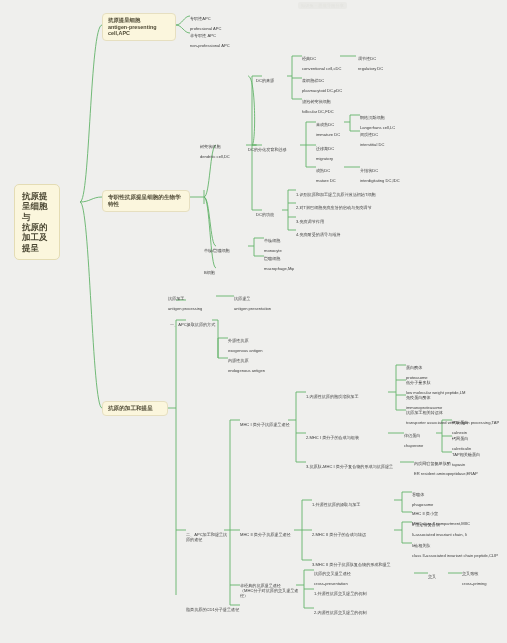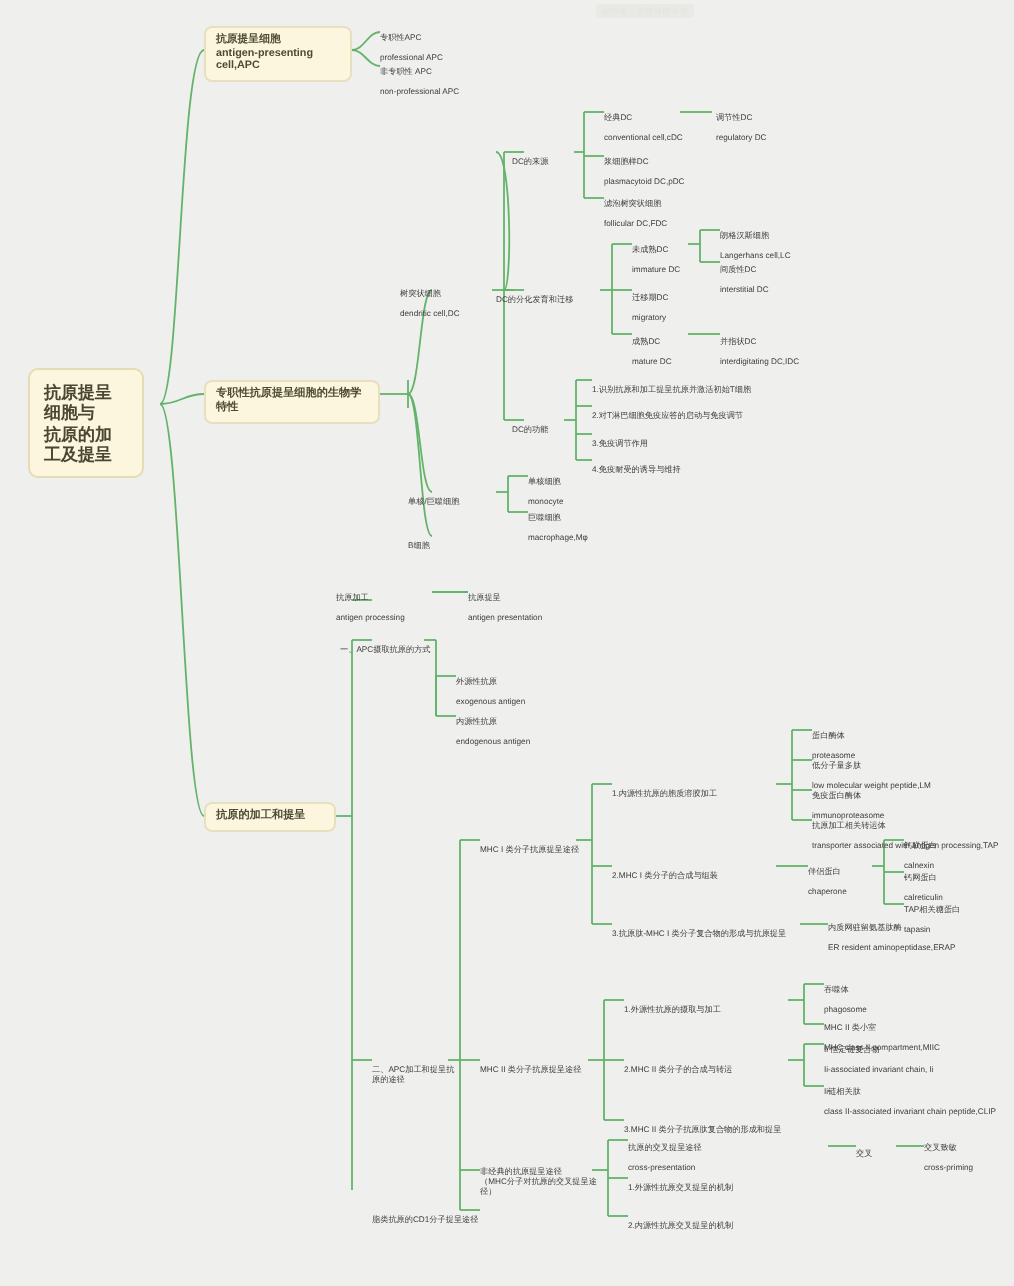--- a/index.html
+++ b/index.html
@@ -178,21 +178,21 @@
       <path d="M304,570 L314,570"></path>
       <path d="M304,589 L314,589"></path>
       <path d="M304,608 L314,608"></path>
       <path d="M414,573 L428,573"></path>
       <path d="M448,573 L462,573"></path>
     </g>
   </svg>
 
   <div class="watermark" style="left:298px;top:2px;">知识兔 · 思维导图分享</div>
 
-  <div class="node root" style="left:14px;top:184px;width:58px;font-family:Liberation Serif, serif;">抗原提呈细胞与
+  <div class="node root" style="left:14px;top:184px;width:46px;font-family:Liberation Serif, serif;">抗原提呈细胞与
 抗原的加工及提呈</div>
 
   <div class="node lvl1" style="left:102px;top:13px;width:74px;">抗原提呈细胞
 antigen-presenting cell,APC</div>
 
   <div class="node lvl1 big" style="left:102px;top:190px;width:88px;">专职性抗原提呈细胞的生物学特性</div>
 
   <div class="node lvl1 big" style="left:102px;top:401px;width:66px;">抗原的加工和提呈</div>
 
   <div class="node txt" style="left:190px;top:11px;width:70px;">

